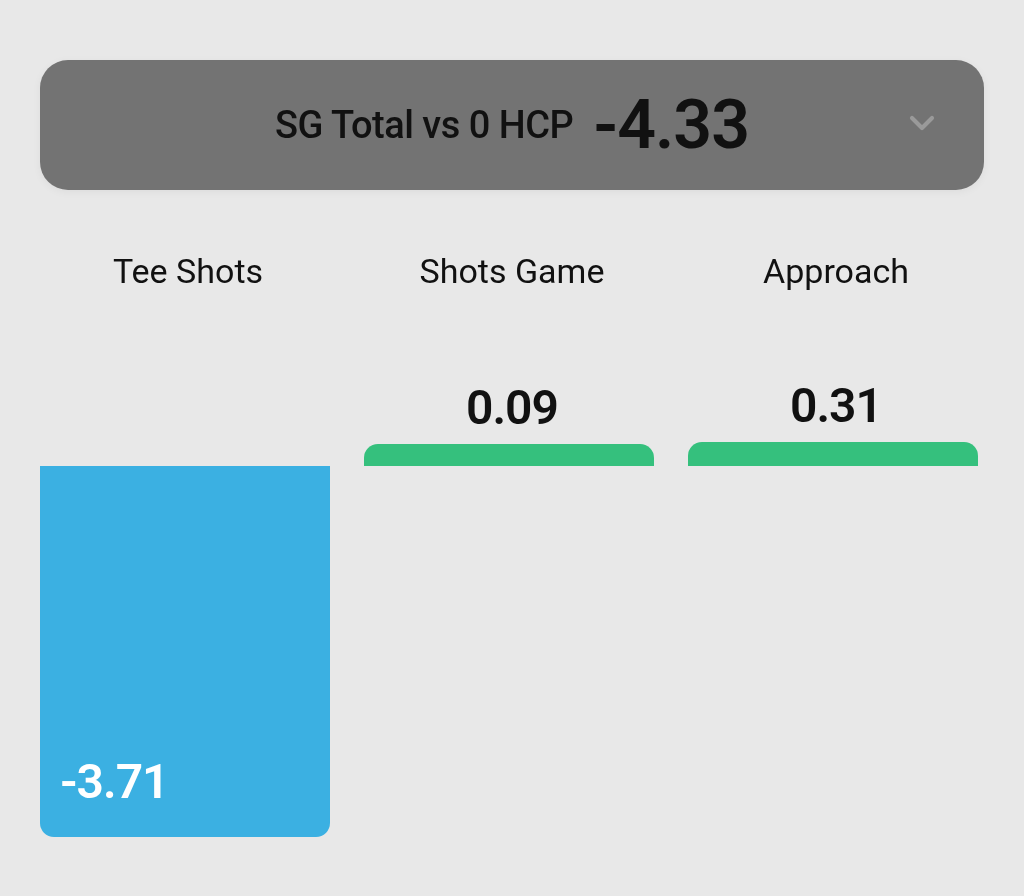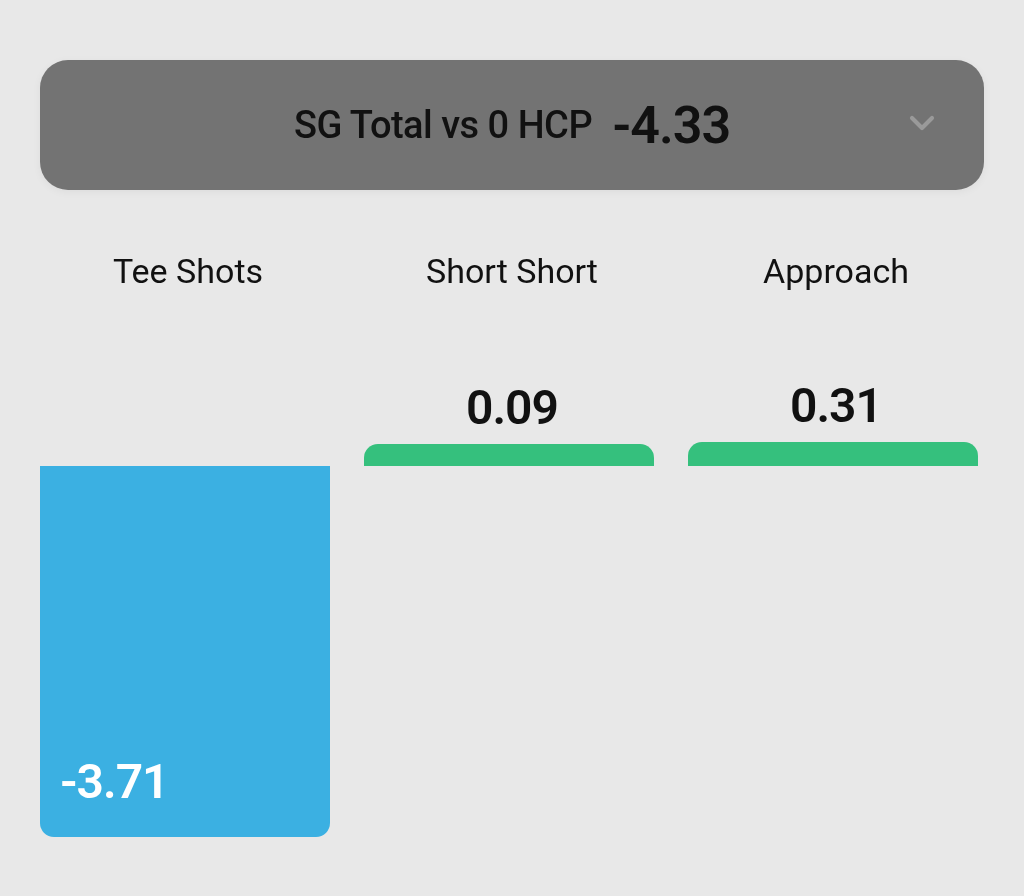--- a/index.html
+++ b/index.html
@@ -21,21 +21,21 @@
     position: relative;
     box-shadow: 0 2px 8px rgba(0,0,0,0.05);
   }
   .summary-label {
     font-size: 38px;
     font-weight: 500;
     color: #111;
     letter-spacing: -0.5px;
   }
   .summary-value {
-    font-size: 52px;
+    font-size: 68px;
     font-weight: 600;
     color: #111;
     margin-left: 20px;
     letter-spacing: -1px;
   }
   .chevron {
     position: absolute;
     right: 42px;
     top: 50%;
     transform: translateY(-50%);
@@ -125,21 +125,21 @@
 <div class="chart-area baseline-offset">
   <div class="columns" id="columns">
       <div class="col">
         <div class="col-label">Tee Shots</div>
         <div class="bar-region" style="--baseline: 170px;">
           <div class="bar bar-neg" style="background: rgb(59, 176, 226); height: 371px;"></div>
           <div class="bar-value inside" style="top: 457px;">-3.71</div>
         </div>
       </div>
       <div class="col">
-        <div class="col-label">Short Short</div>
+        <div class="col-label">Shots Game</div>
         <div class="bar-region" style="--baseline: 170px;">
           <div class="bar bar-pos" style="background: rgb(53, 192, 125); height: 22px;"></div>
           <div class="bar-value above-pos" style="bottom: 420px;">0.09</div>
         </div>
       </div>
       <div class="col">
         <div class="col-label">Approach</div>
         <div class="bar-region" style="--baseline: 170px;">
           <div class="bar bar-pos" style="background: rgb(53, 192, 125); height: 24px;"></div>
           <div class="bar-value above-pos" style="bottom: 422px;">0.31</div>

